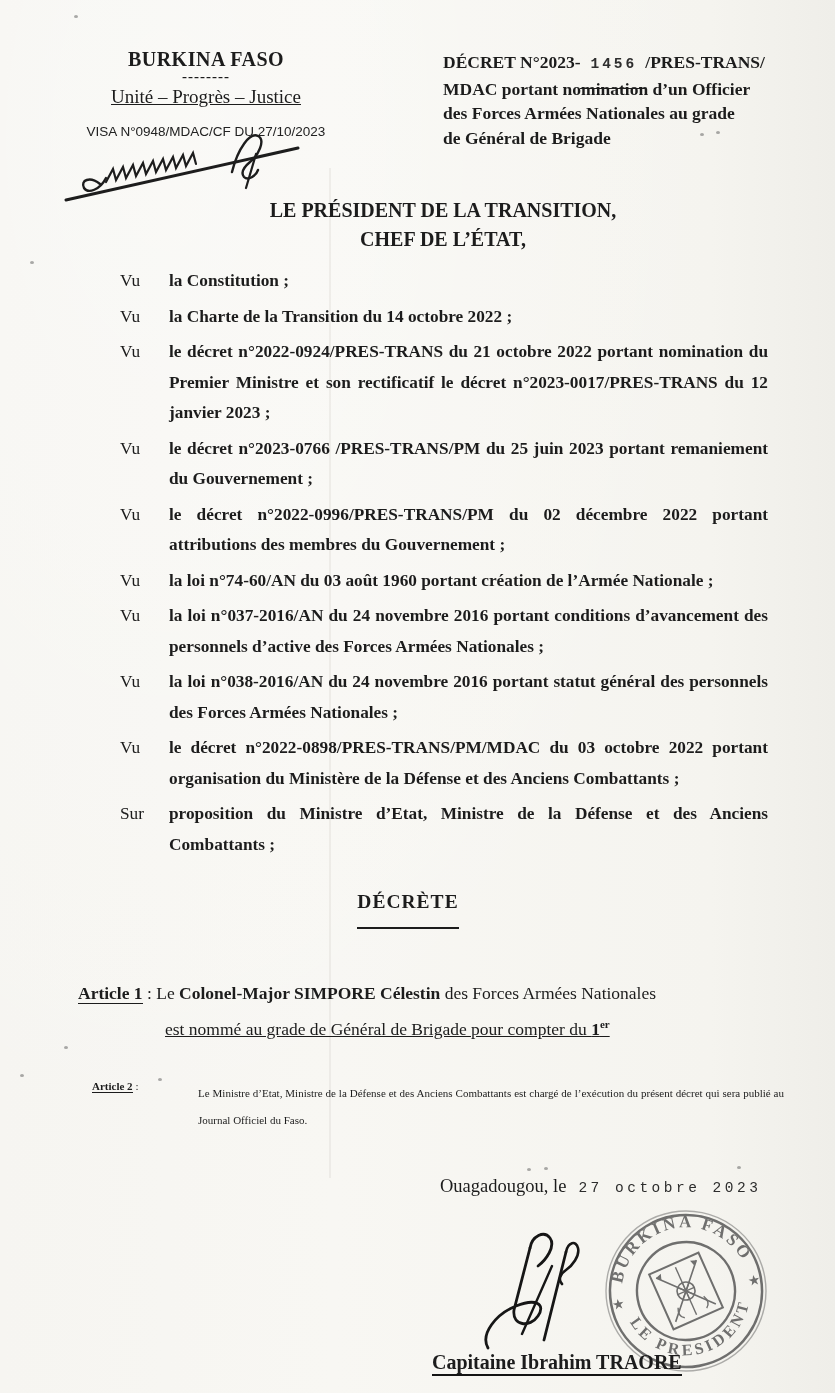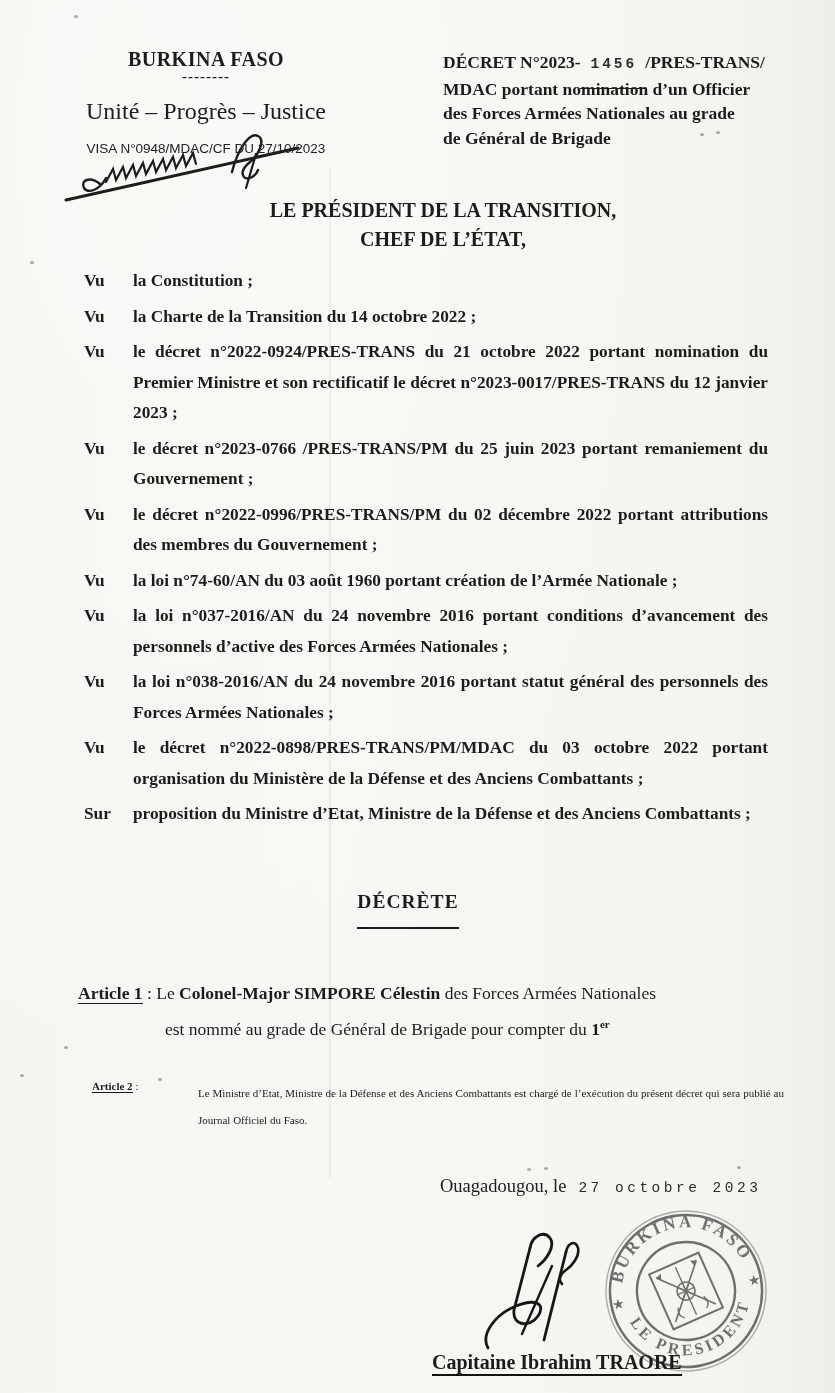--- a/index.html
+++ b/index.html
@@ -12,42 +12,42 @@
       linear-gradient(90deg, #f6f5f1 0%, #f8f7f3 40%, #f5f4ef 85%, #efeee9 100%);
     overflow:hidden;
     font-family:"Liberation Serif", serif;
     color:#1c1c1c;
   }
   .abs{position:absolute;}
   
   #hdr-left{left:52px;top:48px;width:308px;text-align:center;}
   #hdr-left .country{font-weight:bold;font-size:20px;letter-spacing:.5px;}
   #hdr-left .divider{font-weight:bold;font-size:15px;line-height:11px;letter-spacing:1px;}
-  #hdr-left .motto{font-size:24px;margin-top:16px;}
+  #hdr-left .motto{font-size:19px;margin-top:4px;text-decoration:underline;}
   #hdr-left .visa{font-family:"Liberation Sans",sans-serif;font-size:13.5px;margin-top:16px;color:#222;}
   
   #hdr-right{left:443px;top:50px;width:368px;font-weight:bold;font-size:17.5px;line-height:24.5px;}
   .decree-num{
     font-family:"Liberation Mono","DejaVu Sans Mono",monospace;
     font-weight:bold;font-size:14.5px;letter-spacing:3px;
     border-bottom:1.5px solid #222;padding:0 8px 16px 10px;color:#2e2e2e;
   }
   
   #title{left:0;top:196px;width:816px;text-align:center;font-weight:bold;font-size:20px;line-height:28.5px;padding-left:35px;}
   
   #visas{left:84px;top:266px;width:684px;font-size:17.3px;}
   .visa-item{display:flex;margin-bottom:5px;}
-  .visa-item .lbl{flex:0 0 49px;font-weight:bold;line-height:30.5px;}
+  .visa-item .lbl{flex:0 0 49px;font-weight:normal;line-height:30.5px;margin-left:36px;}
   .visa-item .txt{flex:1;text-align:justify;line-height:30.5px;font-weight:bold;}
   
   #decrete{left:0;top:891px;width:816px;text-align:center;}
   #decrete span{display:inline-block;font-weight:bold;font-size:19.5px;letter-spacing:1px;border-bottom:2.5px solid #1c1c1c;padding-bottom:14px;}
   
   #article1{left:78px;top:978px;width:660px;font-size:17.5px;line-height:31px;}
-  #article1 .line2{padding-left:87px;}
+  #article1 .line2{padding-left:87px;text-decoration:underline;}
   #article2{left:92px;top:1080px;width:692px;font-size:11px;display:flex;}
   #article2 .lbl-col{flex:0 0 106px;}
   #article2 .txt-col{flex:1;text-align:justify;line-height:26.5px;}
   .art-label{font-weight:bold;border-bottom:1.8px solid #1c1c1c;padding-bottom:0;}
   .bold{font-weight:bold;}
   sup{font-size:11px;font-weight:bold;}
   
   #dateline{left:440px;top:1176px;font-size:18.5px;white-space:nowrap;}
   #dateline .typed{
     font-family:"Liberation Mono","DejaVu Sans Mono",monospace;

